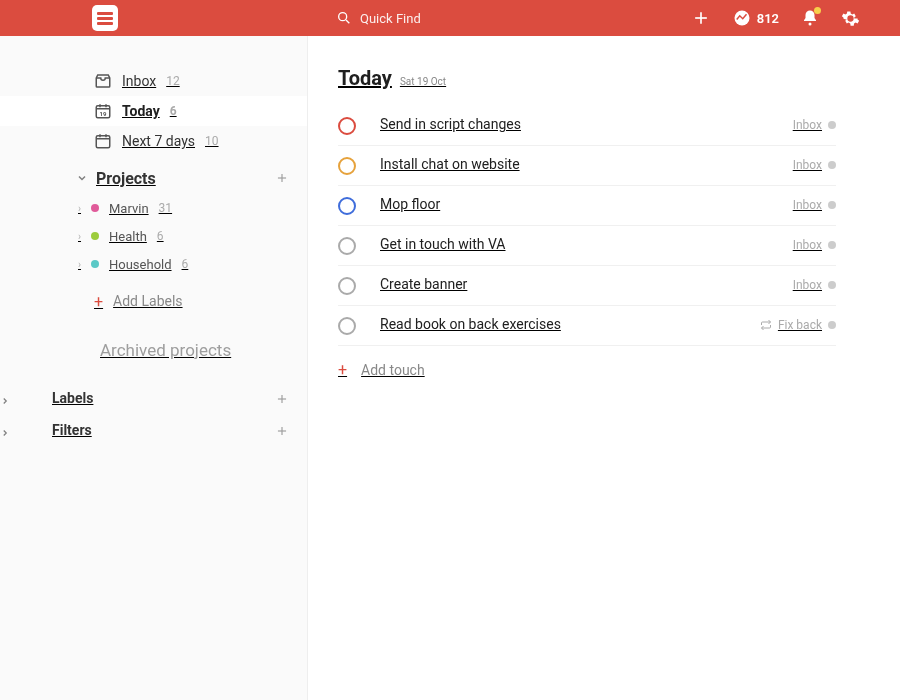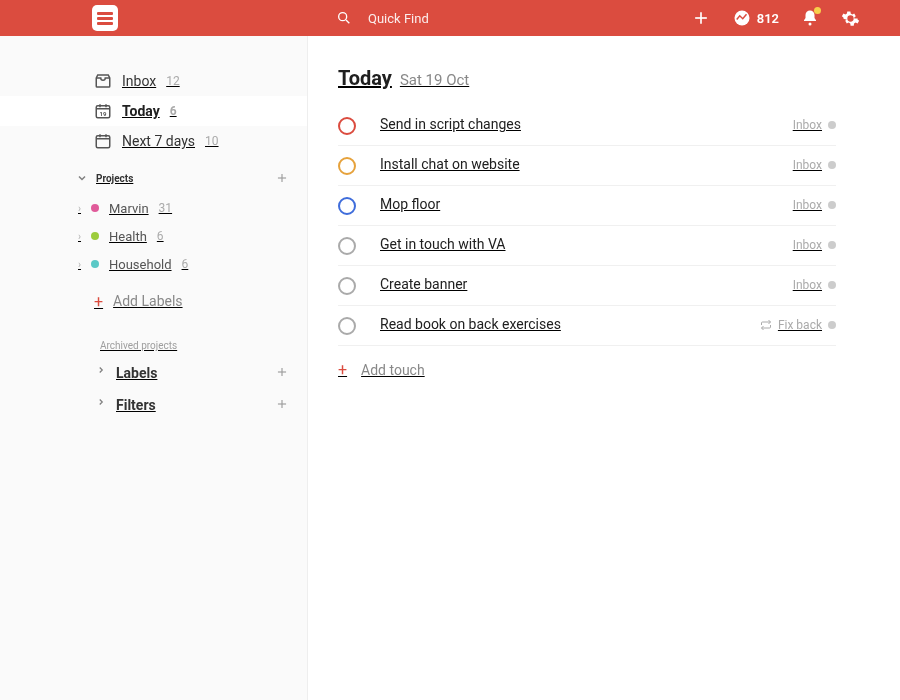--- a/index.html
+++ b/index.html
@@ -4,52 +4,52 @@
 <style>
 * { margin: 0; padding: 0; box-sizing: border-box; font-family: -apple-system, BlinkMacSystemFont, "Segoe UI", Roboto, Helvetica, Arial, sans-serif; }
 body { width: 900px; height: 700px; background: #fff; display: flex; flex-direction: column; overflow: hidden; }
 
 
 .header { height: 36px; background: #db4c3f; display: flex; align-items: center; padding: 0 40px 0 0; color: #fff; }
 .logo-box { width: 26px; height: 26px; background: #fff; border-radius: 5px; margin-left: 92px; display:flex; align-items:center; justify-content:center; }
 .logo-inner { width:16px; height:16px; position:relative; }
 .logo-inner span { position:absolute; left:0; width:16px; height:3px; background:#db4c3f; border-radius:1px; }
 .logo-inner span:nth-child(1){top:2px;} .logo-inner span:nth-child(2){top:7px;} .logo-inner span:nth-child(3){top:12px;}
-.search-area { margin-left: 218px; display:flex; align-items:center; gap:16px; color: rgba(255,255,255,0.9); font-size:13px; }
+.search-area { margin-left: 218px; display:flex; align-items:center; gap:8px; color: rgba(255,255,255,0.9); font-size:13px; }
 .header-right { margin-left:auto; display:flex; align-items:center; gap:22px; }
 .karma { display:flex; align-items:center; gap:6px; font-size:13px; font-weight:600; }
 .icon { display:inline-flex; align-items:center; justify-content:center; }
 
 
 .body { flex:1; display:flex; min-height:0;text-decoration:underline; }
 .sidebar { width: 308px; background:#fafafa; border-right:1px solid #eee; padding-top:30px; font-size:14px; color:#333; }
 .main { flex:1; padding: 30px 64px 0 30px; }
 
 
 .side-item { display:flex; align-items:center; height:30px; padding-left:94px; cursor:pointer; gap:10px; }
 .side-item.selected { background:#fff; font-weight:700; }
 .side-label { color:#333; }
 .side-item.selected .side-label { color:#202020; }
 .count { color:#aaa; font-size:12px; }
 .section-row { display:flex; align-items:center; height:32px; padding-left:94px; padding-right:18px; margin-top:6px; }
-.section-title { font-weight:700; color:#333; font-size:10px; }
+.section-title { font-weight:700; color:#333; font-size:16px; }
 .section-plus { margin-left:auto; color:#9e9e9e; }
 .proj-item { display:flex; align-items:center; height:28px; padding-left:78px; gap:10px; cursor:pointer; color:#555; font-size:13px; }
 .proj-bullet { width:8px; height:8px; border-radius:50%; }
 .chev { color:#b0b0b0; font-size:10px; }
 .add-project { display:flex; align-items:center; height:34px; padding-left:94px; gap:10px; color:#888; font-size:14px; margin-top:6px; cursor:pointer; }
-.archived { padding-left:100px; color:#9e9e9e; font-size:10px; margin-top:22px; margin-bottom:14px; }
-.exp-row { display:flex; align-items:flex-start; height:32px; padding-left:96px; padding-right:18px; cursor:pointer; }
+.archived { padding-left:100px; color:#9e9e9e; font-size:17px; margin-top:22px; margin-bottom:14px; }
+.exp-row { display:flex; align-items:flex-end; height:32px; padding-right:18px; cursor:pointer;gap:32px; }
 .exp-title { font-weight:700; color:#333; font-size:14px; margin-left:10px; }
 .exp-plus { margin-left:auto; color:#9e9e9e; }
 
 
 .main-title-row { display:flex; align-items:baseline; gap:8px; margin-bottom:16px; }
 .main-title { font-size:20px; font-weight:700; color:#202020; }
-.main-date { font-size:15px; color:#888;text-align:center; }
+.main-date { font-size:10px; color:#888;text-align:center; }
 .task { display:flex; align-items:flex-start; padding:10px 0; border-bottom:1px solid #f0f0f0; gap:24px; cursor:pointer; }
 .task:last-of-type { border-bottom:1px solid #f0f0f0; }
 .checkbox { width:18px; height:18px; border:2px solid #aaa; border-radius:50%; margin-top:1px; flex-shrink:0; }
 .task-body { flex:1; }
 .task-title { font-size:14px; color:#202020; }
 .task-sub { font-size:11px; color:#4073d6; margin-top:2px; }
 .task-right { display:flex; align-items:center; gap:6px; color:#aaa; font-size:12px; margin-top:2px; }
 .dot { width:8px; height:8px; border-radius:50%; background:#ccc; }
 .add-task { display:flex; align-items:center; gap:14px; padding:14px 0; color:#888; font-size:14px; cursor:pointer; }
 .plus-red { color:#db4c3f; font-size:16px; font-weight:400; }

